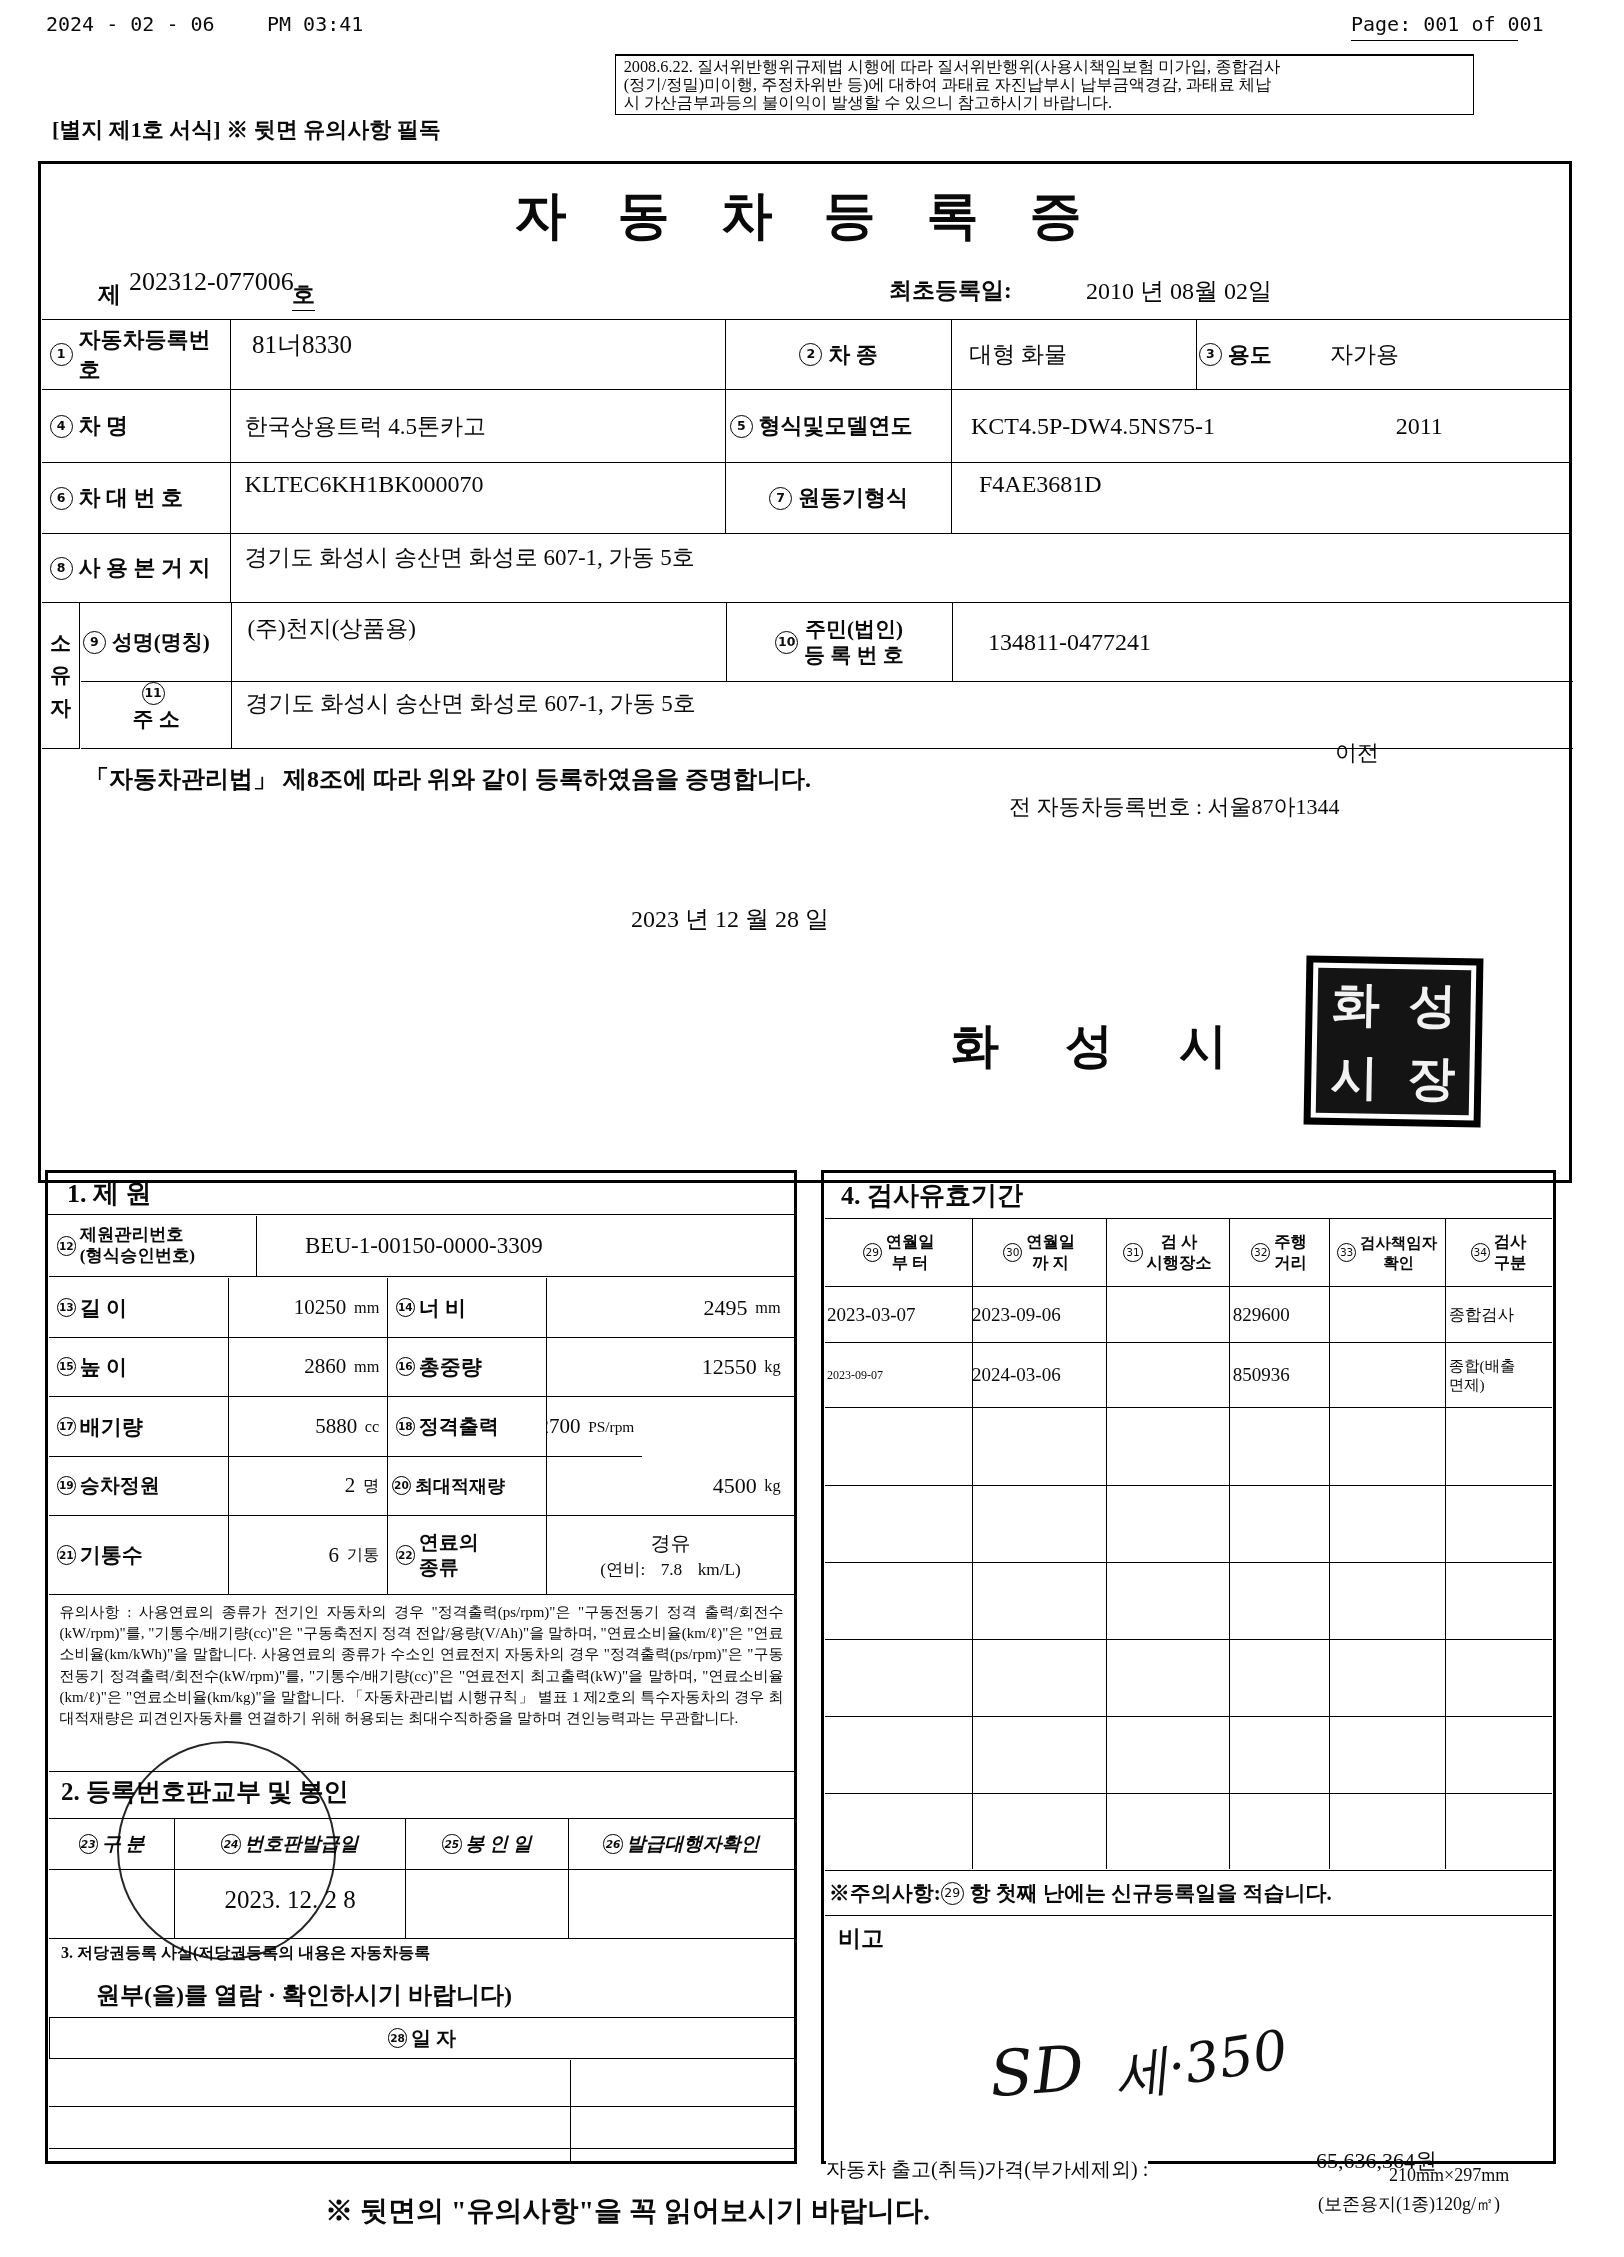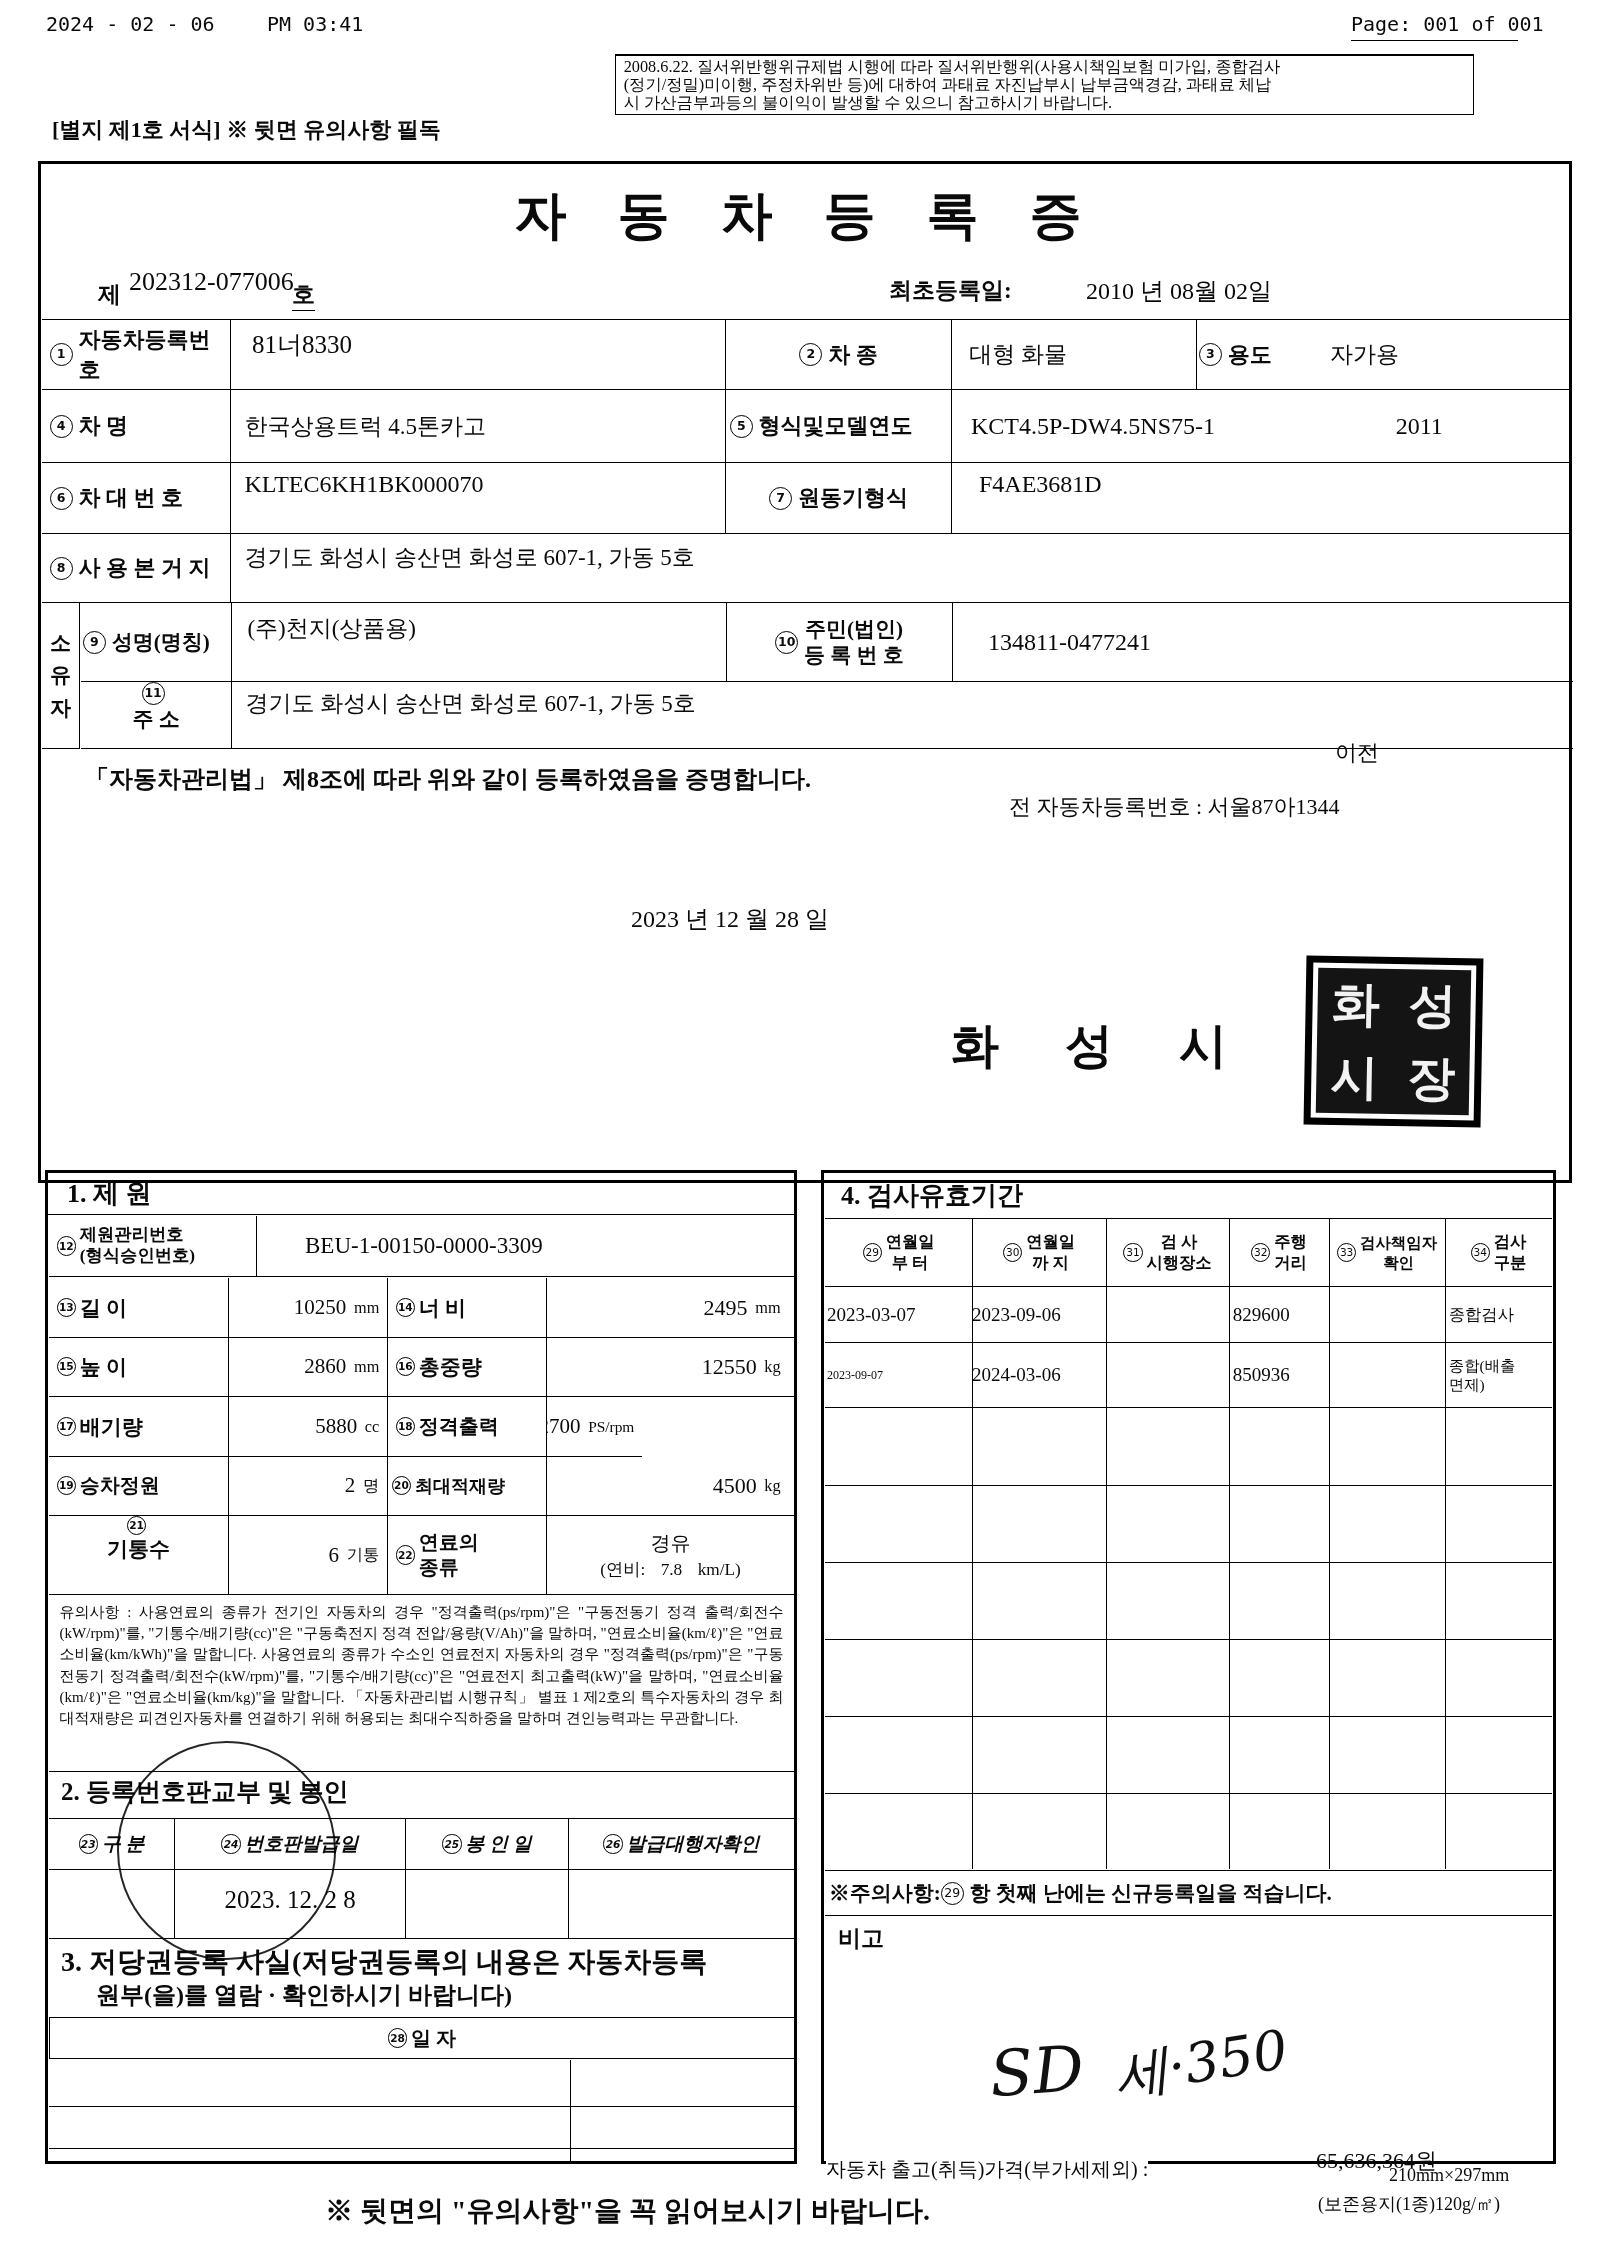--- a/index.html
+++ b/index.html
@@ -230,21 +230,21 @@
         <span class="circ sm">20</span>
         <span>최대적재량</span>
       </div>
     <div class="cell vline right" style="flex:1;font-size:22px;padding-right:13.4px;">
         <span>4500</span>
         <span class="unit">kg</span>
       </div>
   </div>
 
   <div class="row" style="left:49px;top:1516px;width:745px;height:79px;border-bottom:1.9px solid #000;">
-    <div class="cell b" style="width:179px;font-size:21px;flex-direction:column;">
+    <div class="cell b" style="width:179px;font-size:21px;">
         <span class="circ sm">21</span>
         <span>기통수</span>
       </div>
     <div class="cell vline right" style="width:159px;font-size:21px;">
         <span>6</span>
         <span class="unit">기통</span>
       </div>
     <div class="cell vline b" style="width:159px;font-size:20px;">
         <span class="circ sm">22</span>
         <span class="pre" style="line-height:1.25;">연료의
@@ -283,21 +283,21 @@
   </div>
   <div class="row" style="left:49px;top:1862px;width:745px;height:77px;border-bottom:1.9px solid #000;">
     <div class="cell" style="width:125px;"></div>
     <div class="cell vline center" style="width:231px;font-size:25px;">2023. 12. 2 8</div>
     <div class="cell vline" style="width:163px;"></div>
     <div class="cell vline" style="flex:1;"></div>
   </div>
 
   <div class="abs" style="left:117px;top:1741px;width:219px;height:219px;border:2.9px solid #000;border-radius:50%;transform:rotate(7deg);opacity:.85;"></div>
 
-  <div class="abs b" style="left:61px;top:1943px;font-size:28px;">3. 저당권등록 사실(저당권등록의 내용은 자동차등록</div>
+  <div class="abs b" style="left:61px;top:1943px;font-size:16px;">3. 저당권등록 사실(저당권등록의 내용은 자동차등록</div>
   <div class="abs b" style="left:96px;top:1979px;font-size:24px;">원부(을)를 열람 · 확인하시기 바랍니다)</div>
   <div class="row" style="left:49px;top:2017px;width:745px;height:42px;border-top:1.9px solid #000;border-bottom:1.9px solid #000;">
     <div class="cell vline b center" style="flex:1;font-size:20px;">
         <span class="circ sm">28</span>
         <span>일          자</span>
       </div>
   </div>
   <div class="hline" style="left:49px;top:2106px;width:745px;"></div>
   <div class="hline" style="left:49px;top:2148px;width:745px;"></div>
   <div class="vbar" style="left:570px;top:2060px;height:101px;"></div>

